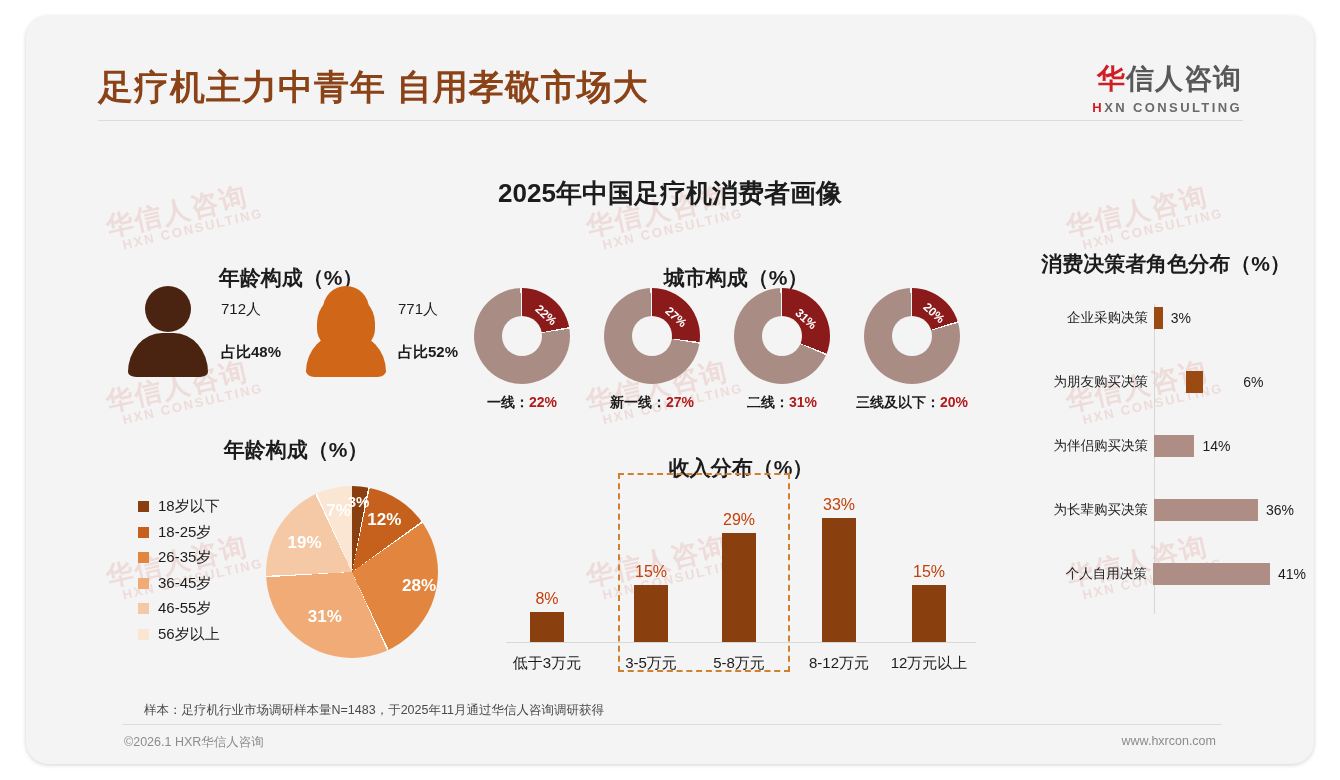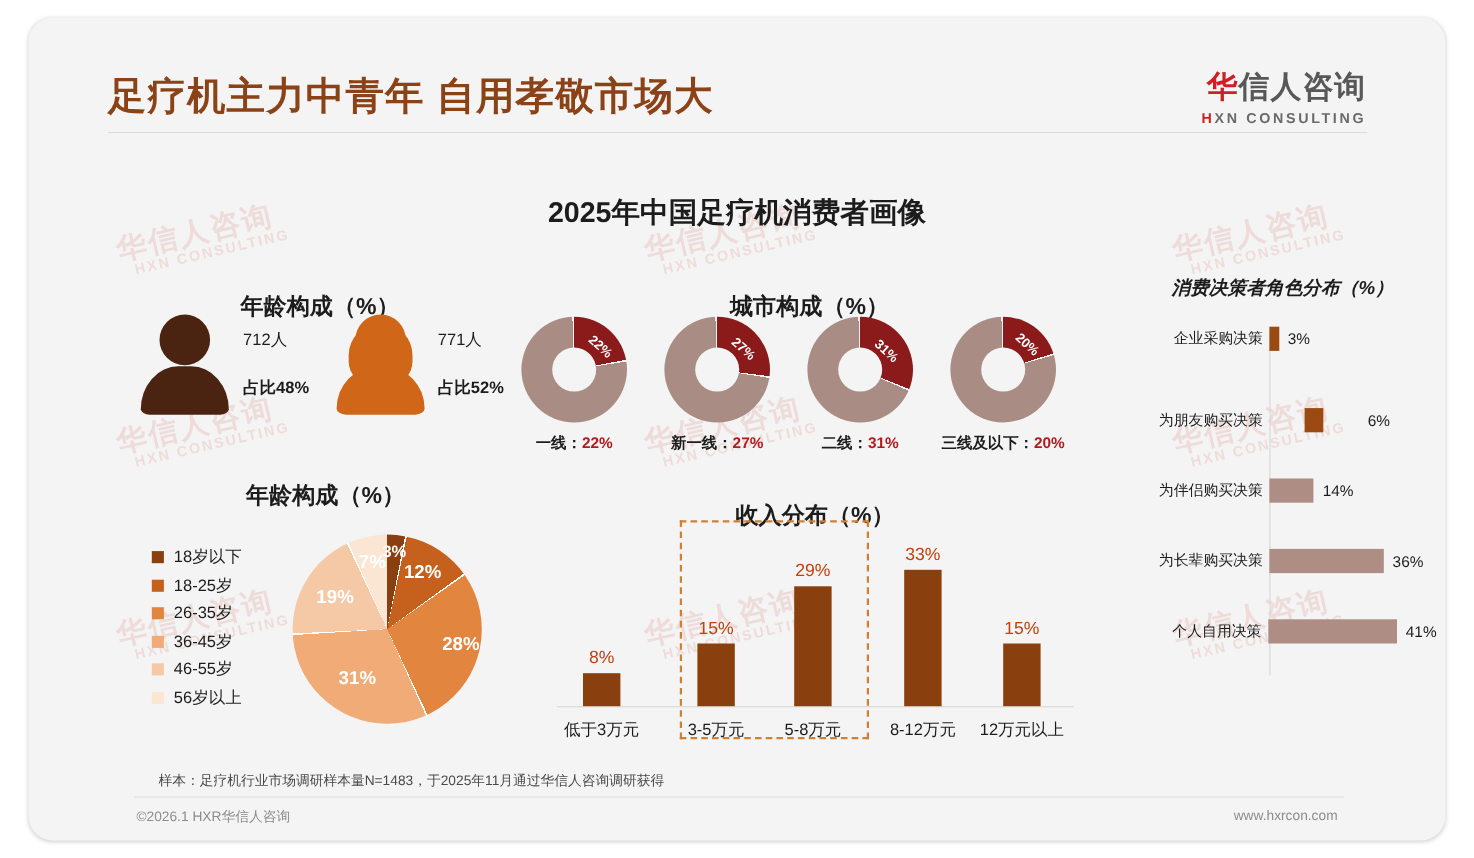--- a/index.html
+++ b/index.html
@@ -324,24 +324,24 @@
         <div class="inc-val" style="left: 193px; bottom: 152.371px;">29%</div>
         <div class="inc-cat" style="left: 183px; width: 100px;">5-8万元</div>
         <div class="inc-bar" style="left: 316px; height: 124.457px; background: rgb(138, 64, 14);"></div>
         <div class="inc-val" style="left: 293px; bottom: 167.457px;">33%</div>
         <div class="inc-cat" style="left: 283px; width: 100px;">8-12万元</div>
         <div class="inc-bar" style="left: 406px; height: 56.5714px; background: rgb(138, 64, 14);"></div>
         <div class="inc-val" style="left: 383px; bottom: 99.5714px;">15%</div>
         <div class="inc-cat" style="left: 373px; width: 100px;">12万元以上</div>
       </div>
 
-    <div class="sec-title" style="left:1000px; top:234px; width:280px; font-size:17px;font-style:italic;">消费决策者角色分布（%）</div>
+    <div class="sec-title" style="left:1000px; top:234px; width:280px; font-size:21px;">消费决策者角色分布（%）</div>
     <div class="dec-wrap">
       <div class="dec-axis"></div>
-    <div class="dec-row" style="top: 0;">
+    <div class="dec-row" style="top: 10px;">
           <span class="dec-lab">企业采购决策</span>
           <span class="dec-bar" style="width: 8.66667px; background: rgb(155, 74, 18);"></span>
           <span class="dec-val">3%</span>
         </div>
         <div class="dec-row" style="top: 74px; gap: 32px;">
           <span class="dec-lab">为朋友购买决策</span>
           <span class="dec-bar" style="width: 17.3333px; background: rgb(155, 74, 18);"></span>
           <span class="dec-val">6%</span>
         </div>
         <div class="dec-row" style="top: 138px;">

